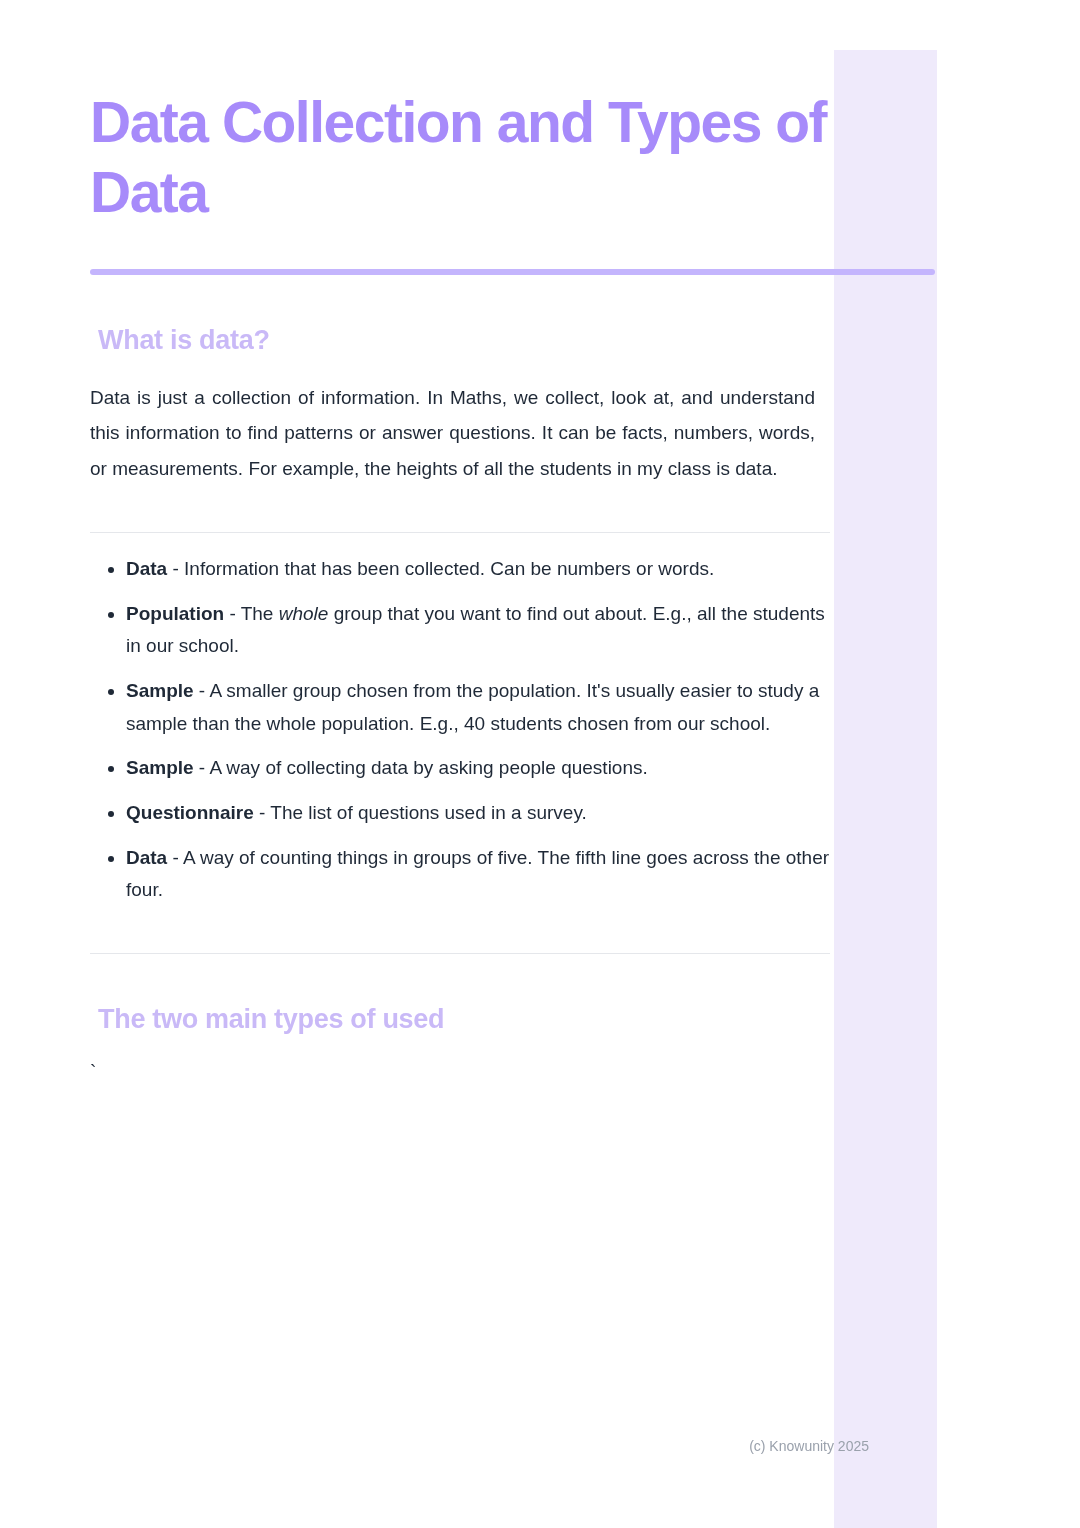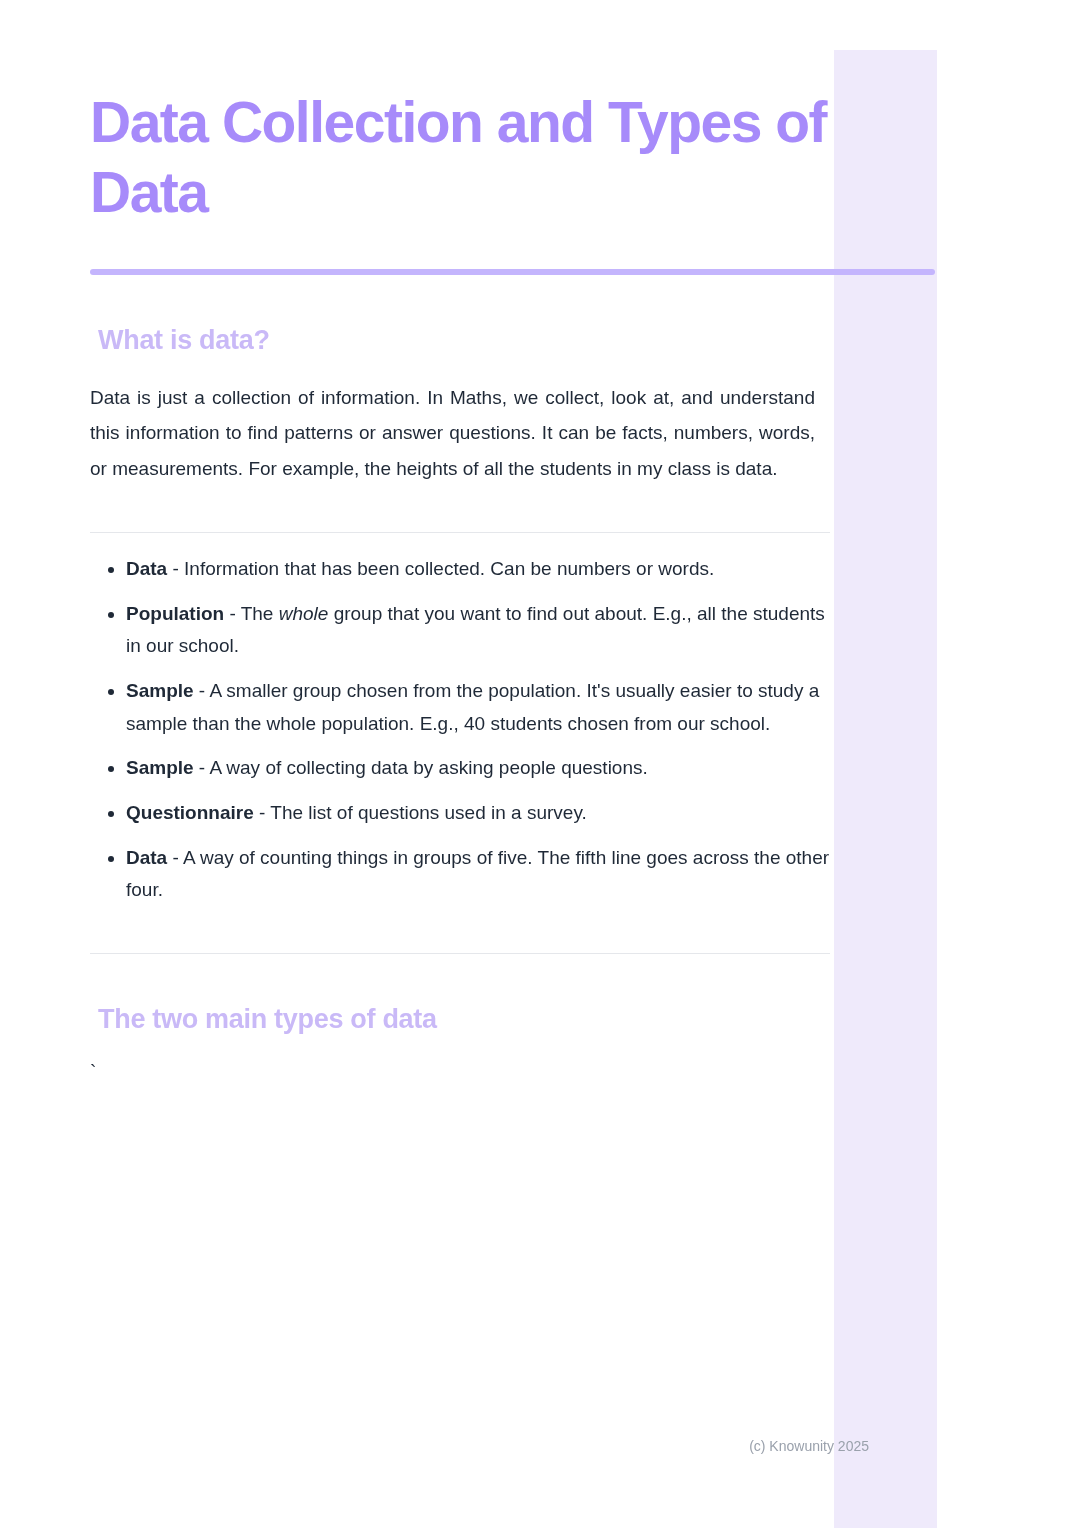--- a/index.html
+++ b/index.html
@@ -116,21 +116,21 @@
       <li><span class="term">Data</span><span> - Information that has been collected. Can be numbers or words.</span><span class="it"></span><span></span></li>
       <li><span class="term">Population</span><span> - The </span><span class="it">whole</span><span> group that you want to find out about. E.g., all the students in our school.</span></li>
       <li><span class="term">Sample</span><span> - A smaller group chosen from the population. It's usually easier to study a sample than the whole population. E.g., 40 students chosen from our school.</span><span class="it"></span><span></span></li>
       <li><span class="term">Sample</span><span> - A way of collecting data by asking people questions.</span><span class="it"></span><span></span></li>
       <li><span class="term">Questionnaire</span><span> - The list of questions used in a survey.</span><span class="it"></span><span></span></li>
       <li><span class="term">Data</span><span> - A way of counting things in groups of five. The fifth line goes across the other four.</span><span class="it"></span><span></span></li>
     </ul>
 
     <hr class="thin-divider">
 
-    <h2 class="section-heading">The two main types of data</h2>
+    <h2 class="section-heading">The two main types of used</h2>
 
 
     <p class="stray">`</p>
 
   </div>
 
   <div class="footer">(c) Knowunity 2025</div>
 
 </div>
 

